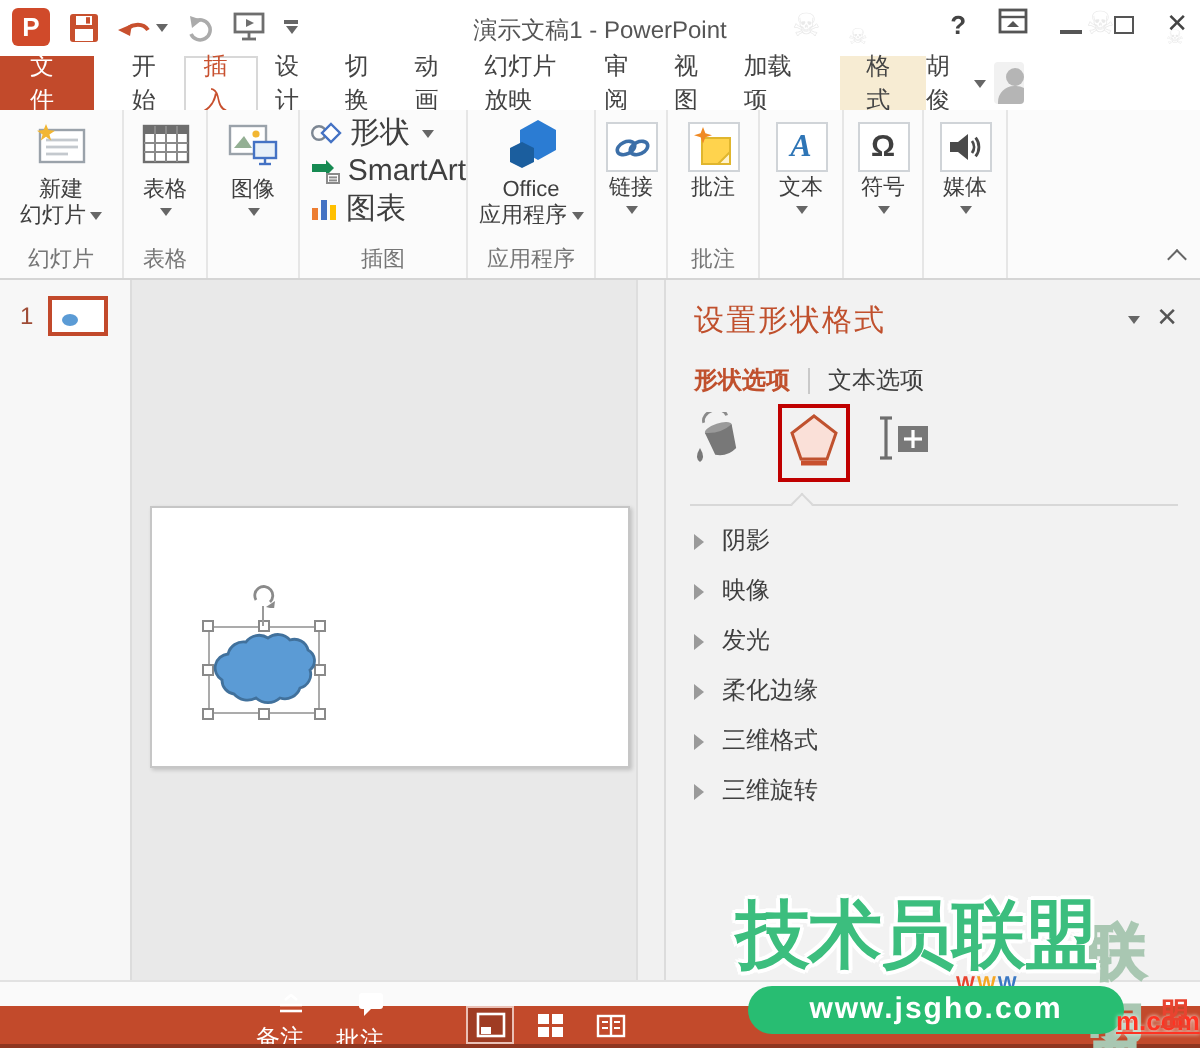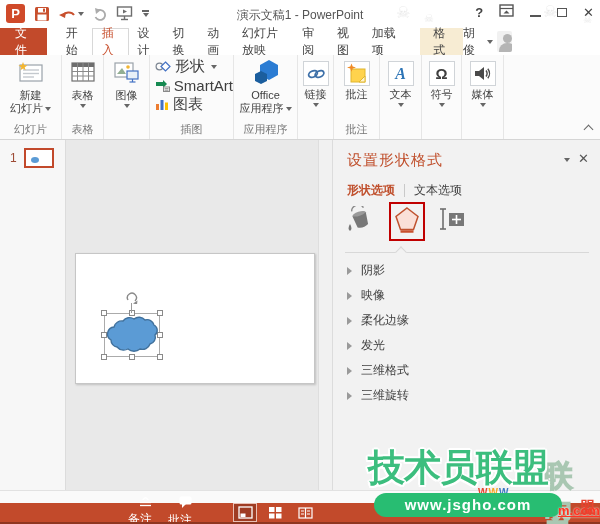--- a/index.html
+++ b/index.html
@@ -421,25 +421,25 @@
     <div class="fp-row">
         <span class="fp-exp"></span>
         <span>阴影</span>
       </div>
     <div class="fp-row">
         <span class="fp-exp"></span>
         <span>映像</span>
       </div>
     <div class="fp-row">
         <span class="fp-exp"></span>
+        <span>发光</span>
+      </div>
+    <div class="fp-row">
+        <span class="fp-exp"></span>
         <span>柔化边缘</span>
-      </div>
-    <div class="fp-row">
-        <span class="fp-exp"></span>
-        <span>发光</span>
       </div>
     <div class="fp-row">
         <span class="fp-exp"></span>
         <span>三维格式</span>
       </div>
     <div class="fp-row">
         <span class="fp-exp"></span>
         <span>三维旋转</span>
       </div>
   </div>

